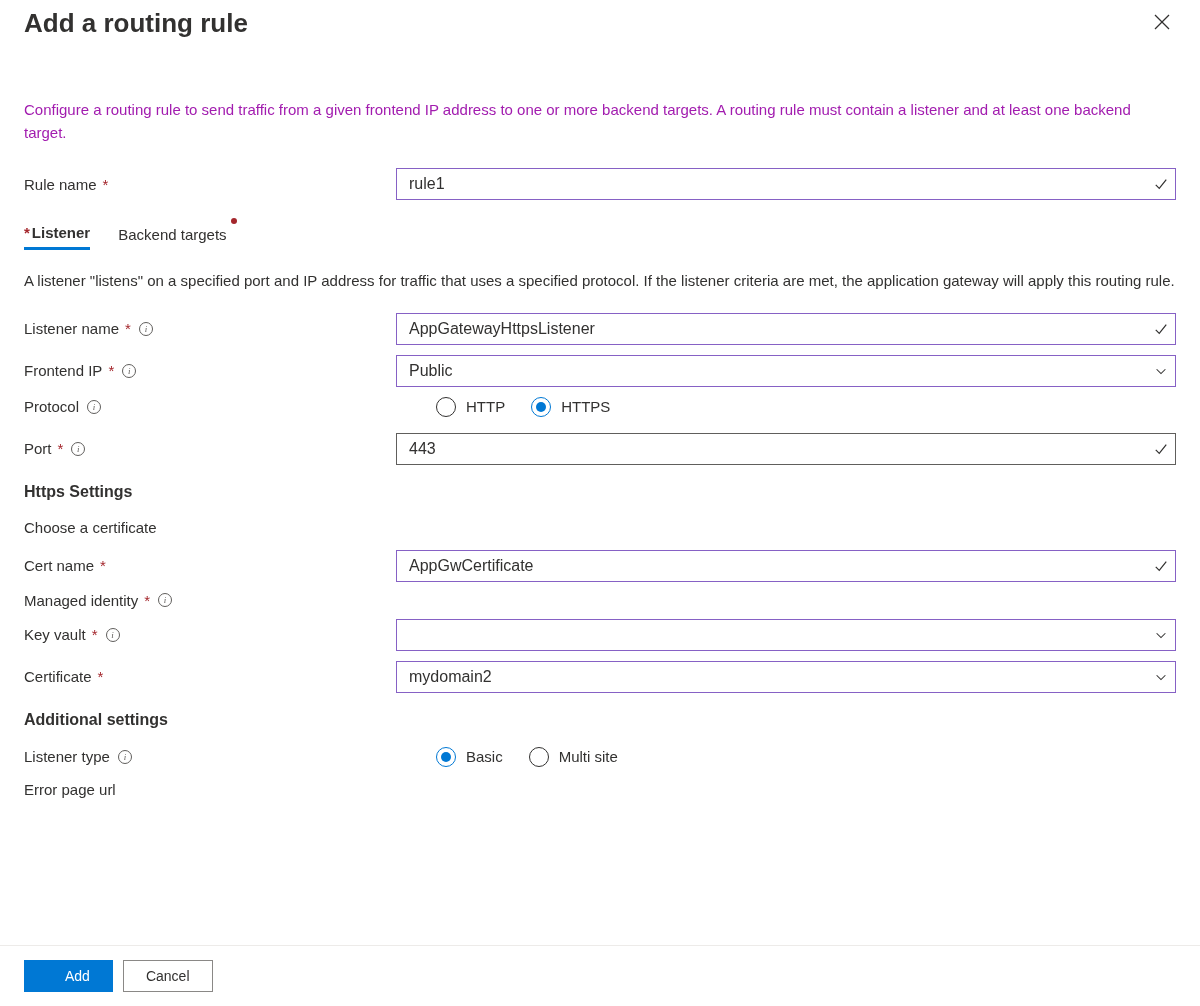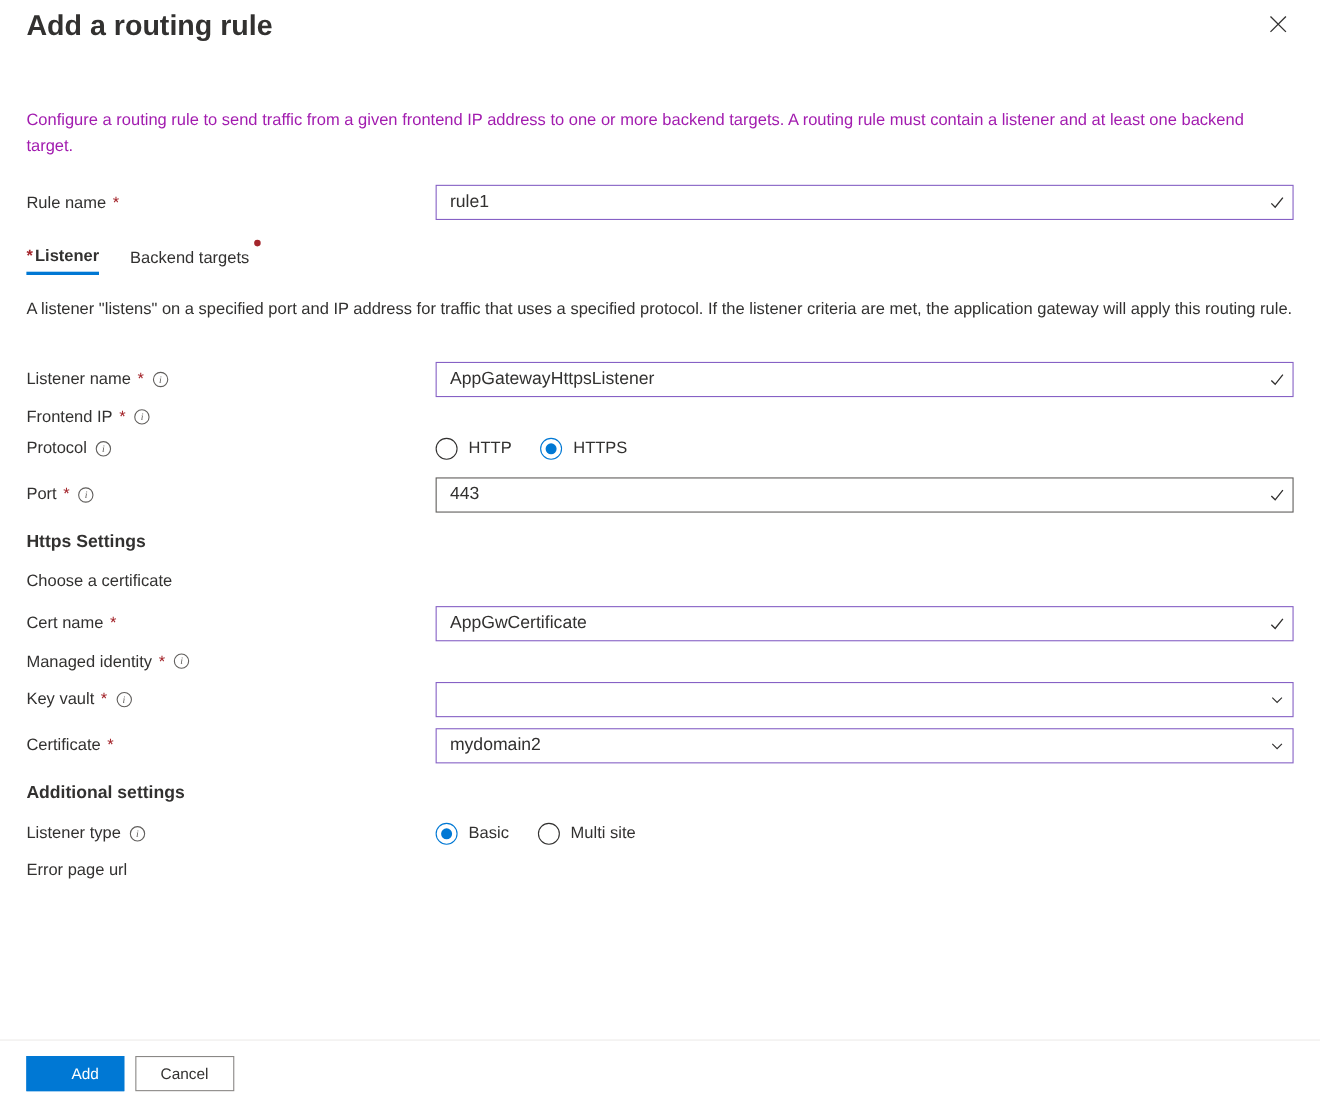--- a/index.html
+++ b/index.html
@@ -145,20 +145,21 @@
       padding: 0 24px;
       margin-top: 18px;
       font-weight: 600;
       font-size: 16px;
       color: #323130;
     }
     .radio-group {
       display: flex;
       gap: 26px;
       align-items: flex-end;
+      margin-left: 40px;
     }
     .radio {
       display: flex;
       align-items: center;
       gap: 10px;
       cursor: pointer;
     }
     .radio-circle {
       width: 20px; height: 20px;
       border: 1px solid #323130;
@@ -200,21 +201,21 @@
       color: #fff;
       border-color: #0078d4;
       padding-left: 40px;
     }
     .btn-secondary {
       background: #fff;
       color: #323130;
       border-color: #8a8886;
     }
     .stacked-fields .form-row { margin-top: 10px; }
-    .stacked-fields .form-row:first-child { margin-top: 36px; }
+    .stacked-fields .form-row:first-child { margin-top: 20px; }
   </style>
 </head>
 <body>
 
 <div class="header">
   <h1 class="title">Add a routing rule</h1>
   <button class="close-btn">
     <span>
       <svg viewBox="0 0 16 16" stroke="currentColor" stroke-width="1.2" fill="none">
           <line x1="1" y1="1" x2="15" y2="15"></line>
@@ -273,20 +274,32 @@
       </div>
     </div>
   </div>
 
   <div class="form-row">
     <div class="label-col">
       <span>Frontend IP</span>
         <span class="req">*</span>
       <span class="info-icon">i</span>
     </div>
+    <div class="control-col">
+      <div class="input-field">
+        <div class="select-box">
+          <span>Public</span>
+        </div>
+        <span class="trail">
+          <svg viewBox="0 0 16 16" stroke="#323130" stroke-width="1.2" fill="none">
+              <polyline points="3,6 8,11 13,6"></polyline>
+            </svg>
+        </span>
+      </div>
+    </div>
   </div>
 
   <div class="form-row">
     <div class="label-col">
       <span>Protocol</span>
       <span class="info-icon">i</span>
     </div>
     <div class="control-col">
       <div class="radio-group">
         <div class="radio">

